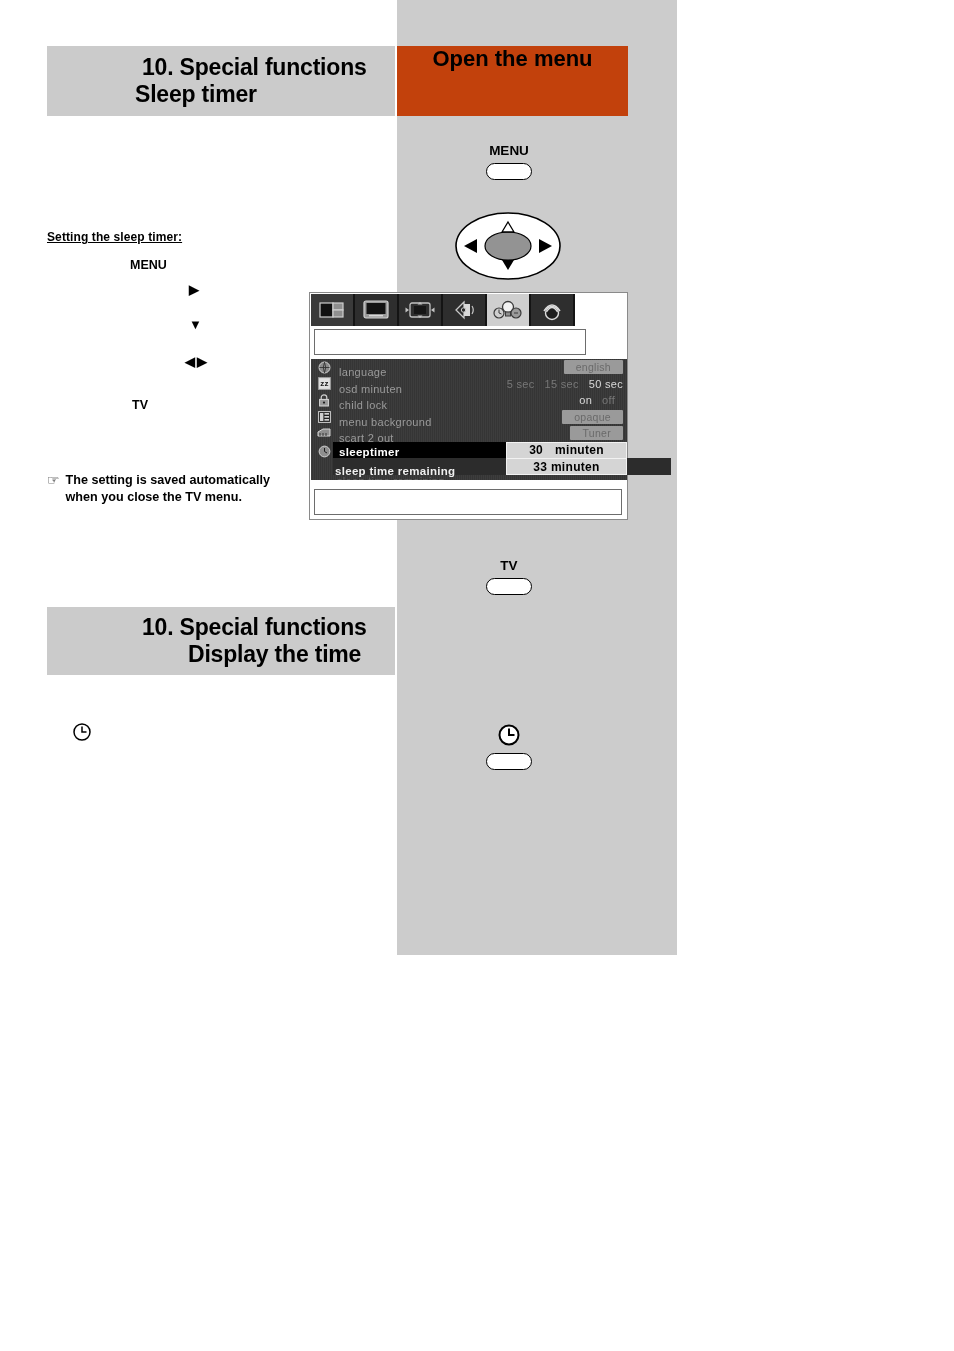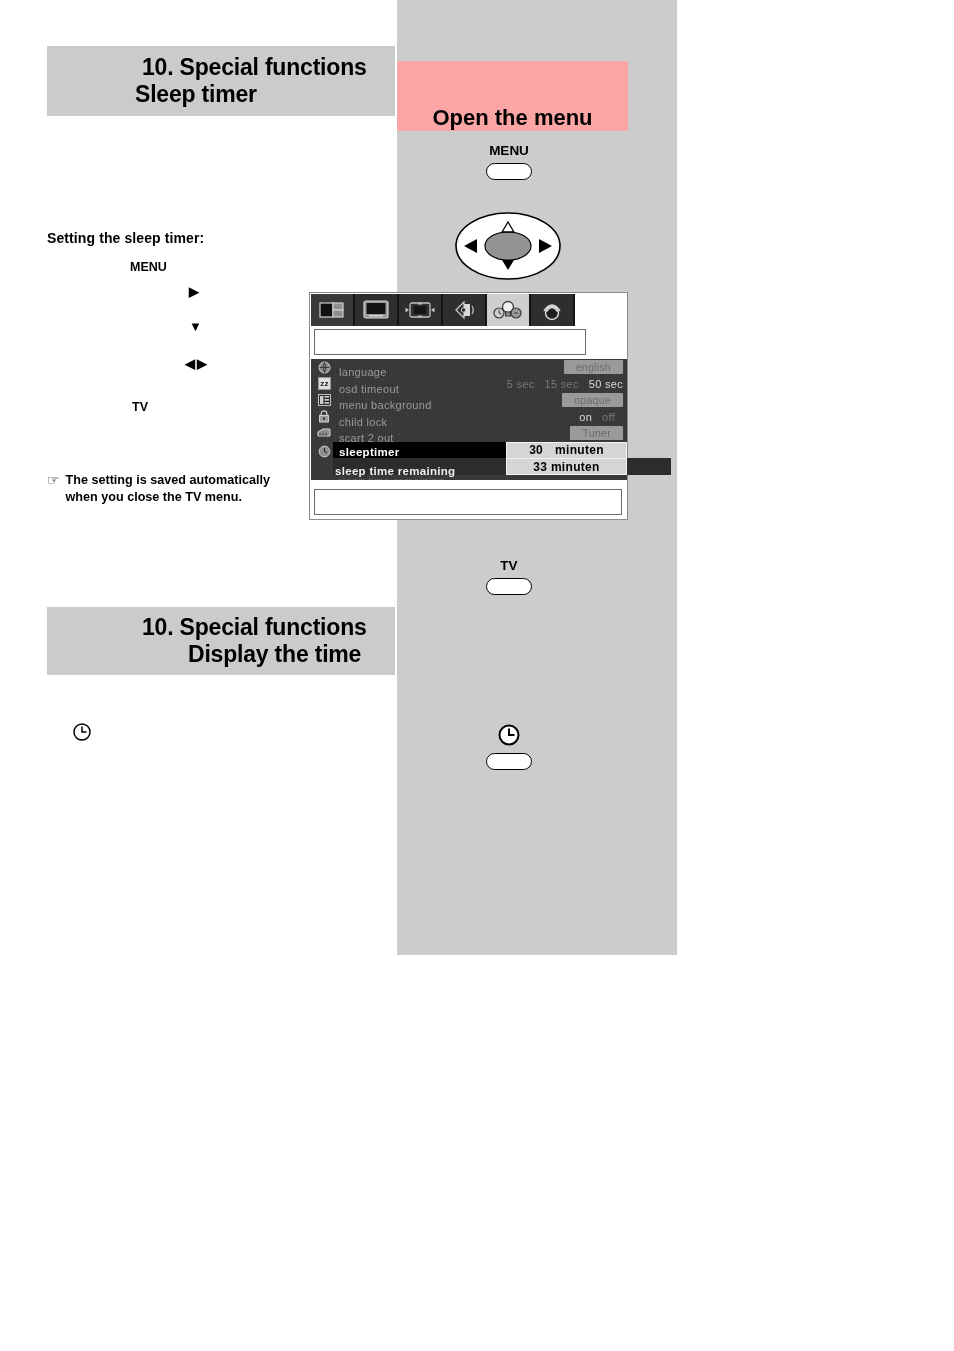--- a/index.html
+++ b/index.html
@@ -29,30 +29,30 @@
   }
   #head1{left:47px;top:46px;width:348px;height:70px;}
   #head1 .l1{font-size:23px;padding-left:95px;line-height:27px;}
   #head1 .l2{font-size:23px;padding-left:88px;line-height:27px;}
   #head2{left:47px;top:607px;width:348px;height:68px;}
   #head2 .l1{font-size:23px;padding-left:95px;line-height:27px;}
   #head2 .l2{font-size:23px;padding-left:141px;line-height:27px;}
 
   
   .banner{
-    position:absolute;left:397px;top:61px;width:231px;height:70px;
-    background:#fca5a5;display:flex;align-items:flex-end;justify-content:center;
+    position:absolute;left:397px;top:46px;width:231px;height:70px;
+    background:#c2410c;display:flex;align-items:flex-start;justify-content:center;
   }
   .banner span{font-size:22px;font-weight:bold;color:#000;}
 
   
   .instr{position:absolute;left:47px;top:230px;width:300px;}
   .instr .ttl{
-    font-size:14px;font-weight:bold;color:#000;
-    display:block;margin:0;
+    font-size:12px;font-weight:bold;color:#000;
+    text-decoration:underline;display:block;margin:0;
     letter-spacing:0.1px;
   }
   .step{font-size:12.5px;font-weight:bold;color:#000;display:block;}
   .s-menu{padding-left:83px;margin-top:14px;}
   .s-right{padding-left:142px;margin-top:10px;font-size:13px;}
   .s-down{padding-left:142px;margin-top:20px;font-size:13px;}
   .s-lr{padding-left:138px;margin-top:22px;font-size:13px;letter-spacing:2px;}
   .s-tv{padding-left:85px;margin-top:29px;}
 
   .note{
@@ -284,25 +284,40 @@
         </span>
       </div>
 
       <div class="row">
         <span class="ico">
           <svg width="13" height="13" viewBox="0 0 13 13">
               <rect x="0.6" y="0.6" width="11.8" height="11.8" fill="#e2e2e2" stroke="#9d9d9d" stroke-width="1"></rect>
               <text x="6.5" y="9" font-size="8" font-family="Liberation Sans, sans-serif" fill="#1a1a1a" text-anchor="middle" font-weight="bold">zz</text>
             </svg>
         </span>
-        <span class="nm">osd timeout</span>
+        <span class="nm">osd minuten</span>
         <span class="vals">
           <span class="val-dim">5 sec</span>
           <span class="val-dim">15 sec</span>
           <span class="val-lit">50 sec</span>
+        </span>
+      </div>
+
+      <div class="row">
+        <span class="ico">
+          <svg width="12" height="13" viewBox="0 0 12 13">
+              <path d="M3.2 5.5 V3.6 a2.8 2.8 0 0 1 5.6 0 V5.5" fill="none" stroke="#d0d0d0" stroke-width="1.2"></path>
+              <rect x="1.6" y="5.4" width="8.8" height="6.6" fill="#9a9a9a" stroke="#d8d8d8" stroke-width="1"></rect>
+              <circle cx="6" cy="8.6" r="1.1" fill="#1d1d1d"></circle>
+            </svg>
+        </span>
+        <span class="nm">child lock</span>
+        <span class="vals">
+          <span class="val-lit">on</span>
+          <span class="val-dim" style="padding-right:8px">off</span>
         </span>
       </div>
 
       <div class="row">
         <span class="ico">
           <svg width="13" height="12" viewBox="0 0 13 12">
               <rect x="0.6" y="0.6" width="11.8" height="10.8" fill="#1e1e1e" stroke="#d0d0d0" stroke-width="1"></rect>
               <rect x="2" y="2" width="3.4" height="8" fill="#cfcfcf"></rect>
               <rect x="6.4" y="2" width="4.6" height="1.7" fill="#cfcfcf"></rect>
               <rect x="6.4" y="5" width="4.6" height="1.7" fill="#cfcfcf"></rect>
@@ -310,35 +325,20 @@
             </svg>
         </span>
         <span class="nm">menu background</span>
         <span class="vals">
           <span class="pill">opaque</span>
         </span>
       </div>
 
       <div class="row">
         <span class="ico">
-          <svg width="12" height="13" viewBox="0 0 12 13">
-              <path d="M3.2 5.5 V3.6 a2.8 2.8 0 0 1 5.6 0 V5.5" fill="none" stroke="#d0d0d0" stroke-width="1.2"></path>
-              <rect x="1.6" y="5.4" width="8.8" height="6.6" fill="#9a9a9a" stroke="#d8d8d8" stroke-width="1"></rect>
-              <circle cx="6" cy="8.6" r="1.1" fill="#1d1d1d"></circle>
-            </svg>
-        </span>
-        <span class="nm">child lock</span>
-        <span class="vals">
-          <span class="val-lit">on</span>
-          <span class="val-dim" style="padding-right:8px">off</span>
-        </span>
-      </div>
-
-      <div class="row">
-        <span class="ico">
           <svg width="15" height="12" viewBox="0 0 15 12">
               <path d="M1 9 L1 5 L6 2 L13 2 L13 9 Z" fill="#8d8d8d" stroke="#d4d4d4" stroke-width="1"></path>
               <path d="M3 9 L3 6 M6 9 L6 6 M9 9 L9 6" stroke="#2a2a2a" stroke-width="0.9"></path>
             </svg>
         </span>
         <span class="nm">scart 2 out</span>
         <span class="vals">
           <span class="pill">Tuner</span>
         </span>
       </div>

